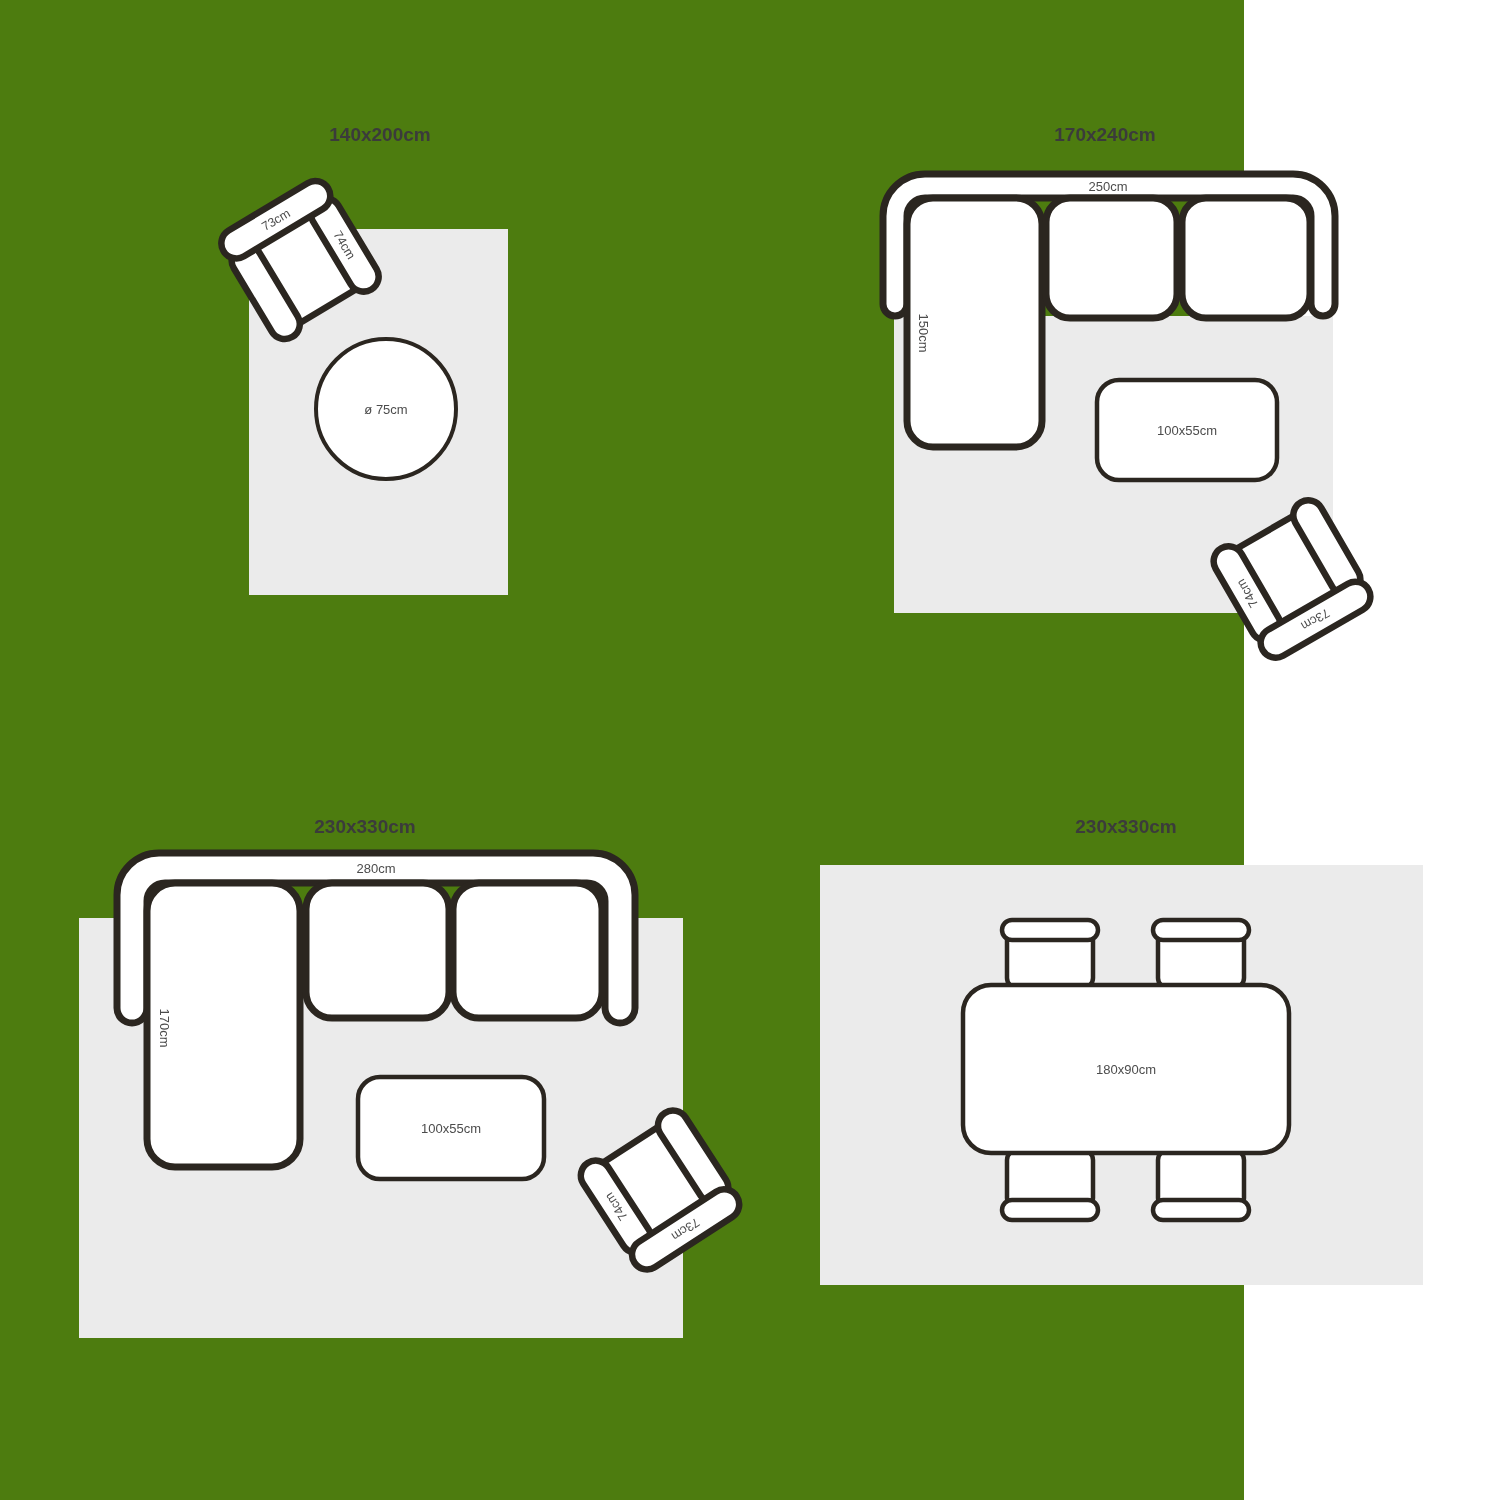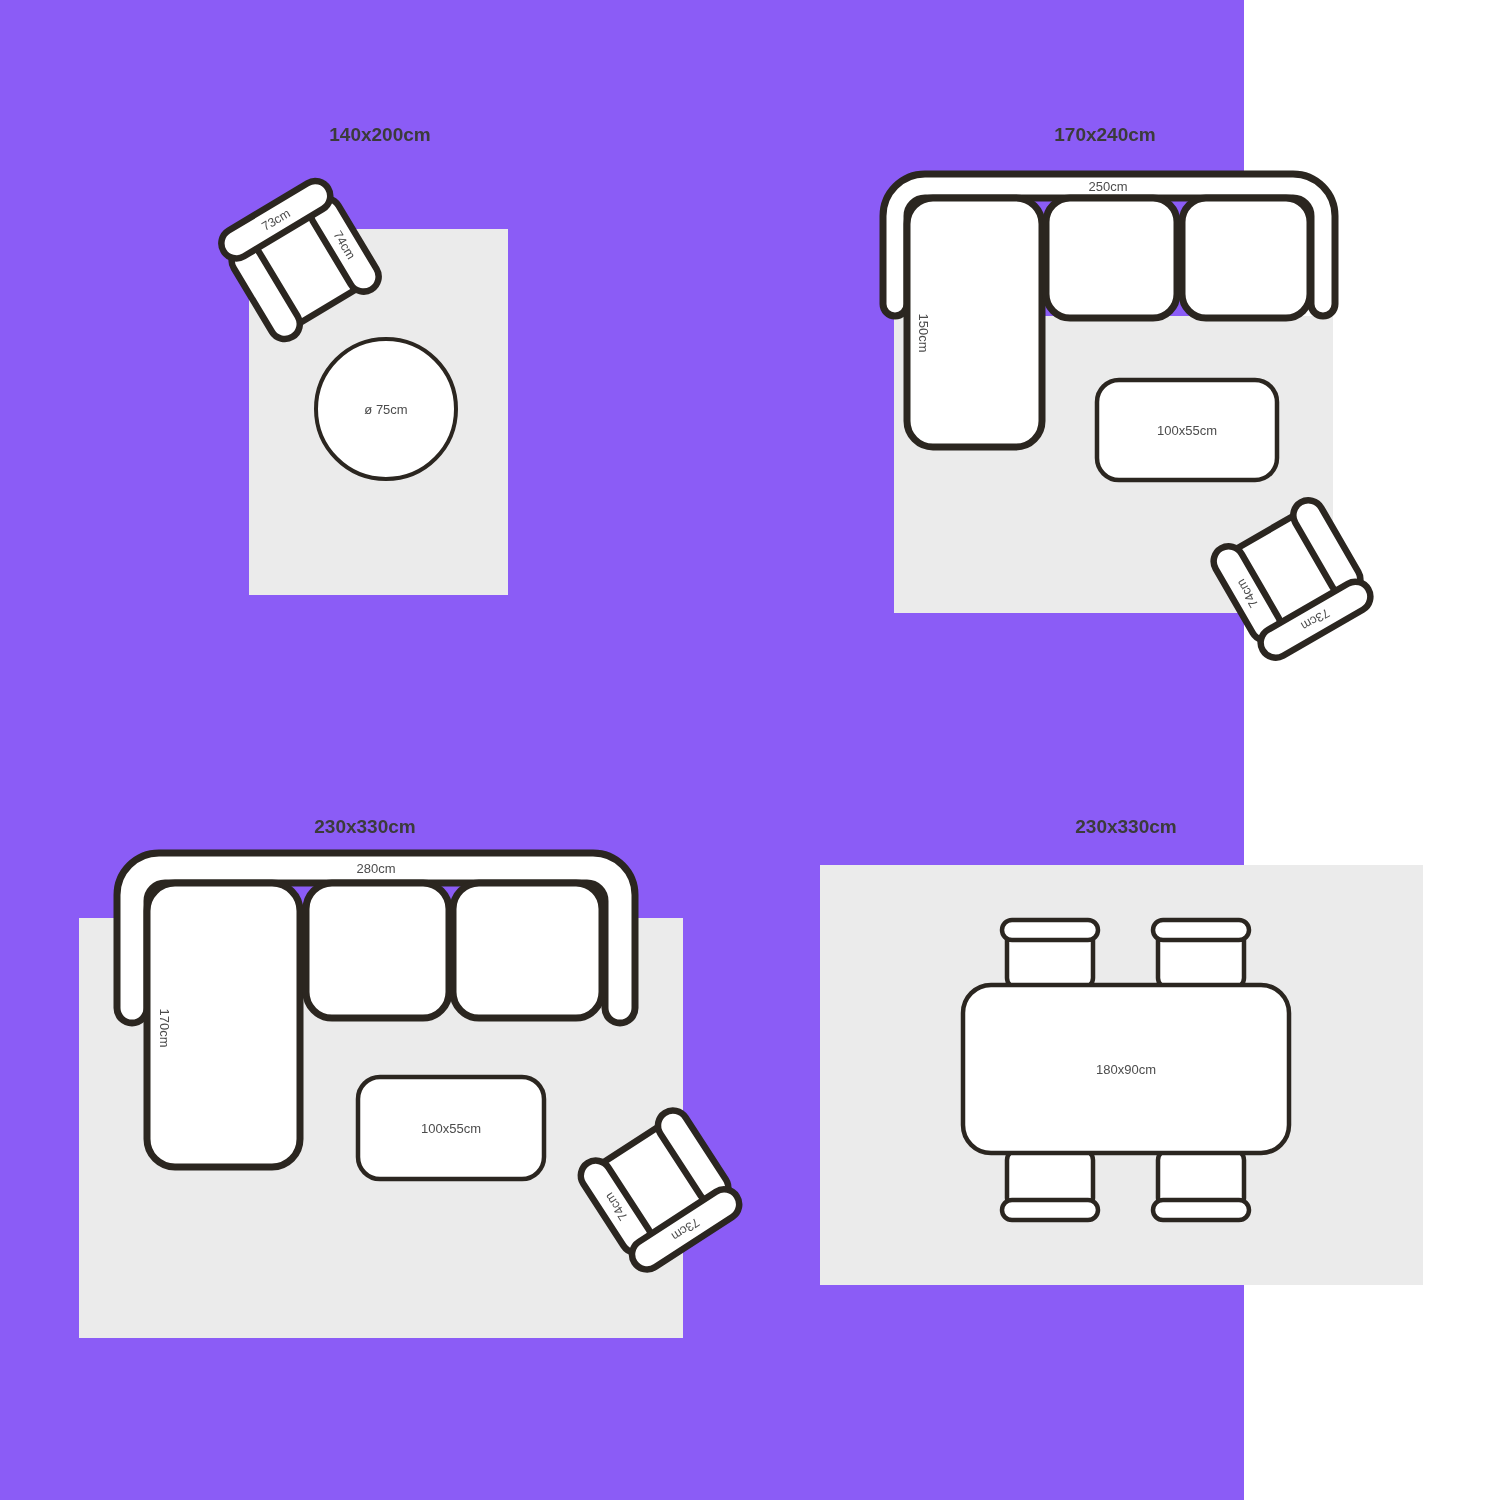--- a/index.html
+++ b/index.html
@@ -1,19 +1,19 @@
 <!DOCTYPE html>
 <html><head>
 <meta charset="utf-8">
 <style>
   html,body{margin:0;padding:0;background:#ffffff;}
   .canvas{
     position:relative;
     width:1244px;height:1500px;
-    background:#8b5cf6;
+    background:#4d7c0f;
     font-family:"Liberation Sans","DejaVu Sans",sans-serif;
   }
   svg{display:block;}
   .title-text{
     fill:#3b3b3b;
     font-size:19px;
     font-weight:700;
     font-family:"Liberation Sans","DejaVu Sans",sans-serif;
   }
   .dim-label{

